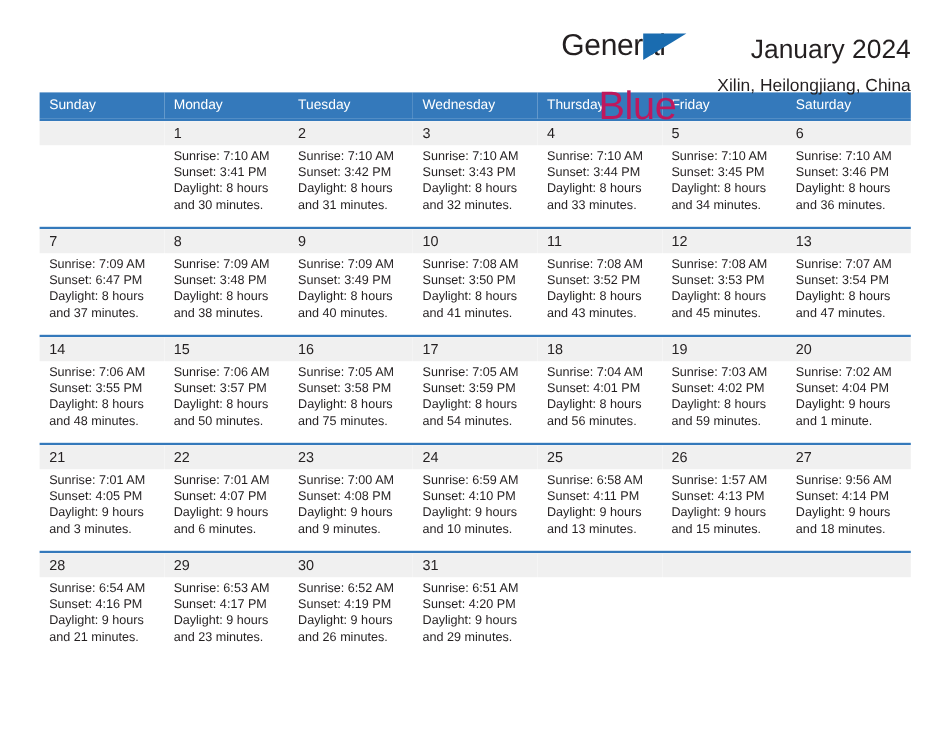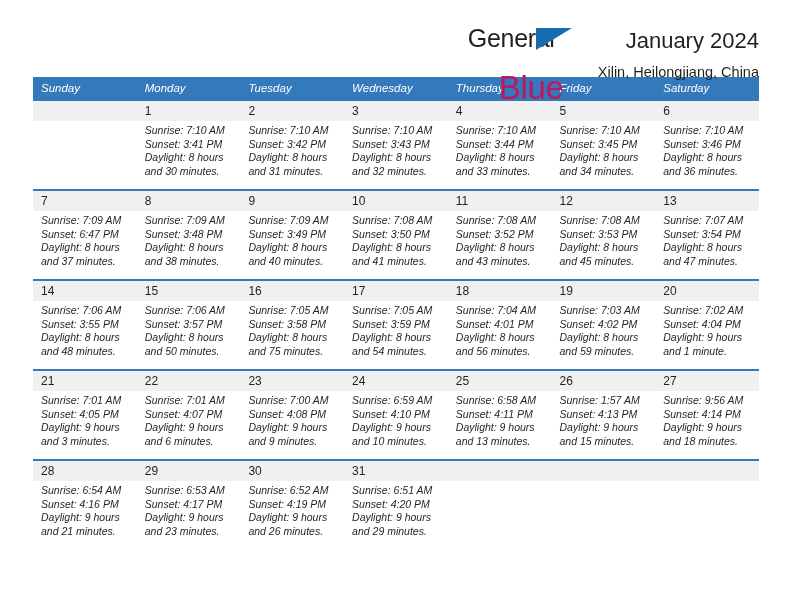--- a/index.html
+++ b/index.html
@@ -97,21 +97,20 @@
   .cal th {
     background: #3479bb;
     color: #ffffff;
     font-size: 11.5px;
     font-weight: normal;
     text-align: left;
     padding: 5px 0 5px 8px;
     height: 20px;
     box-sizing: border-box;
     border: none;
-    font-style: italic;
   }
 
   .wk-sep td {
     height: 2px;
     padding: 0;
     background: #3479bb;
     border: none;
     line-height: 0;
     font-size: 0;
   }
@@ -132,21 +131,20 @@
     padding: 2px 0 2px 8px;
     height: 20px;
     box-sizing: border-box;
   }
 
   .info {
     padding: 3px 6px 0 8px;
     font-size: 10.5px;
     line-height: 13.6px;
     color: #231f20;
-    font-style: italic;
   }
   .info div { white-space: nowrap; }
 </style>
 </head>
 <body>
 
 <div class="page">
 
   <div class="top">
 

